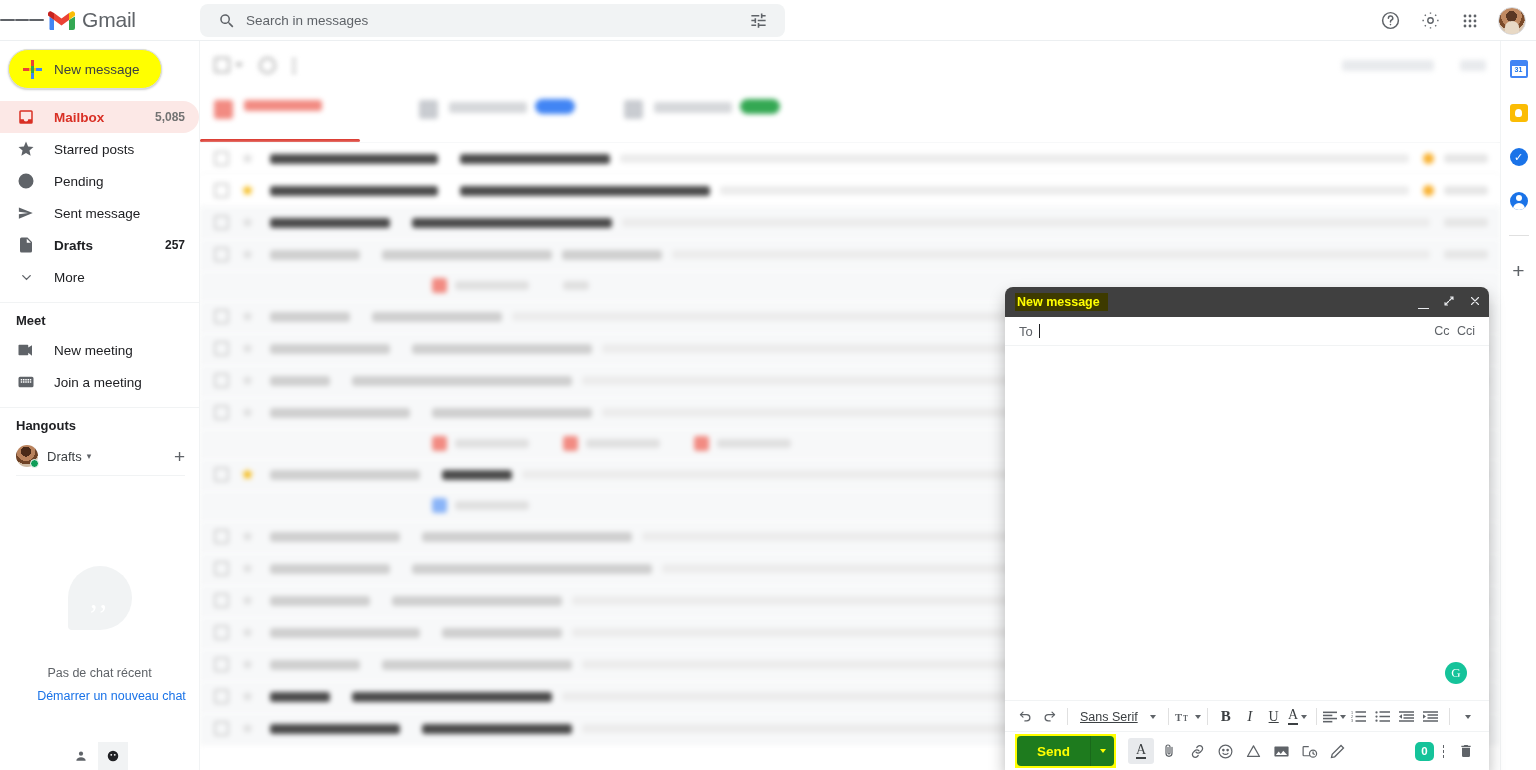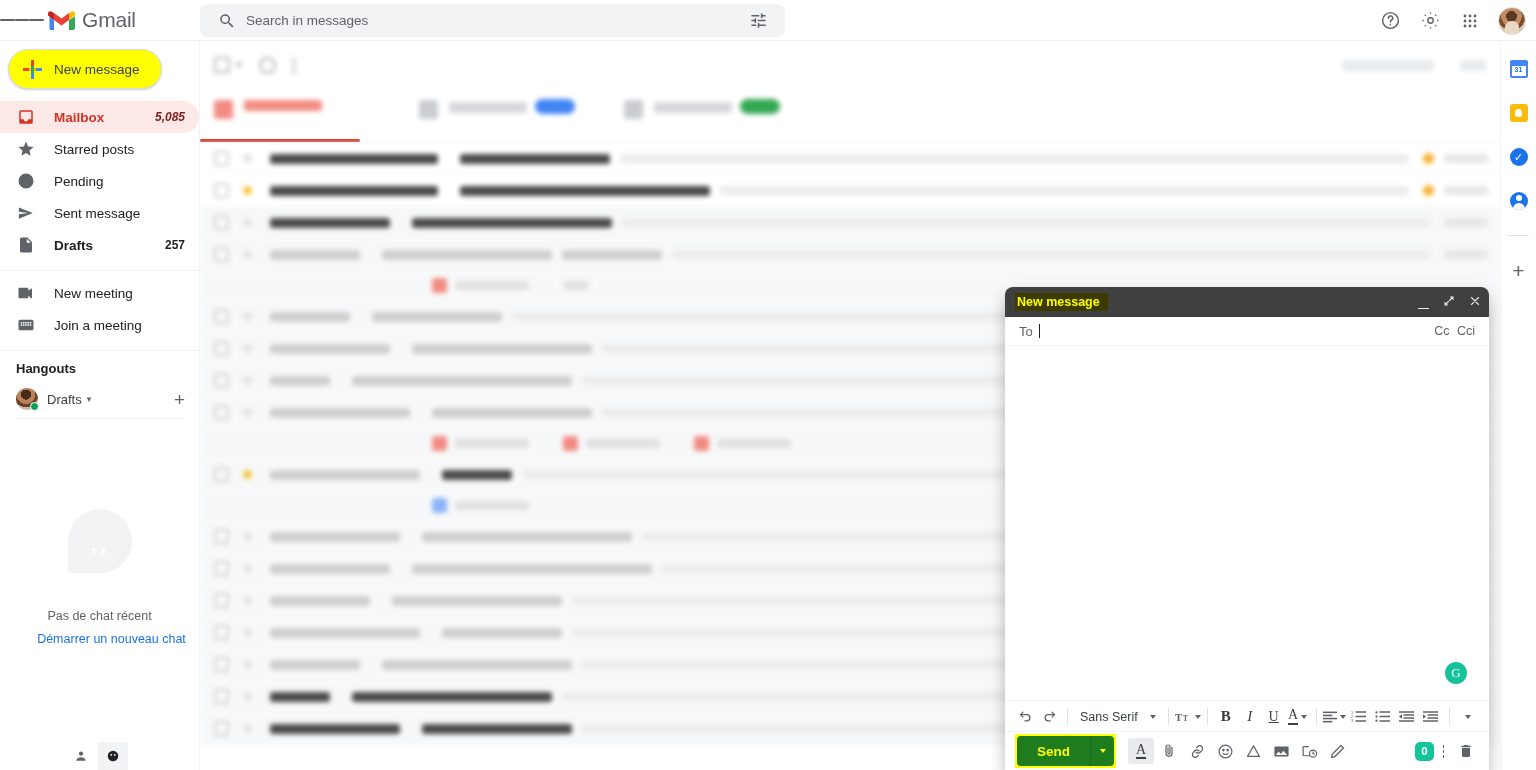--- a/index.html
+++ b/index.html
@@ -73,21 +73,21 @@
   .nav-list { margin-top: 2px; }
   .nav-item {
     display: flex; align-items: center; height: 32px;
     padding-left: 16px; padding-right: 14px;
     border-radius: 0 16px 16px 0; font-size: 13.5px; color: #202124; cursor: pointer;
   }
   .nav-item .ni-icon { width: 20px; height: 20px; display:flex; align-items:center; justify-content:center; margin-right: 18px; flex:0 0 auto; }
   .nav-item .ni-label { flex: 1; white-space: nowrap; overflow: hidden; }
   .nav-item .ni-count { font-size: 12px; color: #5f6368; }
   .nav-item.active { background: #fce8e6; color: #d93025; font-weight: bold; }
-  .nav-item.active .ni-count { color: #7f1d1d; font-weight: bold; font-style: italic; }
+  .nav-item.active .ni-count { color: #737373; font-weight: bold; }
   .nav-item.bold .ni-label, .nav-item.bold .ni-count { font-weight: bold; color: #202124; }
 
   .nav-divider { height: 1px; background: #f1f3f4; margin: 9px 0 6px 0; }
   .section-title { font-size: 13px; font-weight: bold; color: #202124; padding: 4px 0 6px 16px; }
 
   .hangouts-row { display: flex; align-items: center; padding: 4px 14px 4px 16px; height: 34px; }
   .ha-avatar {
     width: 22px; height: 22px; border-radius: 50%; position: relative; flex: 0 0 auto;
     background: radial-gradient(circle at 45% 30%, #4a2a18 0 26%, #b9825c 26% 48%, #6e4226 48% 64%, #cdbaa4 64% 100%);
     overflow: visible;
@@ -215,21 +215,21 @@
     display: flex; align-items: center; justify-content: center; font-family: "Liberation Serif", serif; cursor: pointer;
   }
 
   .c-fmtbar {
     height: 32px; display: flex; align-items: center; gap: 0;
     border-top: 1px solid #f1f3f4; padding: 0 8px; flex: 0 0 auto;
     box-shadow: 0 -1px 0 #f1f3f4 inset;
   }
   .fb { height: 26px; min-width: 24px; display: flex; align-items: center; justify-content: center; color: #5f6368; font-size: 13px; cursor: pointer; border-radius: 3px; }
   .fb-sep { width: 1px; height: 17px; background: #e0e0e0; margin: 0 6px; }
-  .fb-font { font-size: 12.5px; color: #3c4043; padding: 0 6px; display:flex; align-items:center; gap:12px; cursor:pointer; }
+  .fb-font { font-size: 12.5px; color: #3c4043; padding: 0 6px; display:flex; align-items:center; gap:12px; cursor:pointer;text-decoration:underline; }
   .tri { width: 0; height: 0; border-left: 3.5px solid transparent; border-right: 3.5px solid transparent; border-top: 4px solid #5f6368; }
 
   .c-actions { height: 38px; display: flex; align-items: center; padding: 0 10px; flex: 0 0 auto; }
   .send-wrap { background: #ffff00; padding: 2px; display: flex; align-items: center; }
   .send-btn {
     background: #1e7b1e; color: #ffff00; font-size: 13.5px; font-weight: bold;
     height: 30px; padding: 0 20px; border: none; border-radius: 4px 0 0 4px; cursor: pointer;
     font-family: "Liberation Sans", sans-serif;
   }
   .send-caret {
@@ -367,23 +367,32 @@
       <div class="nav-item bold">
         <span class="ni-icon">
           <svg width="18" height="18" viewBox="0 0 24 24" fill="#5f6368">
               <path d="M14 2H6a2 2 0 0 0-2 2v16a2 2 0 0 0 2 2h12a2 2 0 0 0 2-2V8zm-1 7V3.5L18.5 9z"></path>
             </svg>
         </span>
         <span class="ni-label">Drafts</span>
         <span class="ni-count">257</span>
       </div>
 
+      <div class="nav-item">
+        <span class="ni-icon">
+          <svg width="15" height="15" viewBox="0 0 24 24" fill="none" stroke="#5f6368" stroke-width="2.2" stroke-linecap="round">
+              <path d="M6 9l6 6 6-6"></path>
+            </svg>
+        </span>
+        <span class="ni-label">More</span>
+      </div>
     </div>
 
     <div class="nav-divider"></div>
+    <div class="section-title">Meet</div>
 
     <div class="nav-item">
       <span class="ni-icon">
         <svg width="18" height="18" viewBox="0 0 24 24" fill="#5f6368">
             <path d="M15 8.5V6a1 1 0 0 0-1-1H3a1 1 0 0 0-1 1v12a1 1 0 0 0 1 1h11a1 1 0 0 0 1-1v-2.5l5 4v-14z"></path>
           </svg>
       </span>
       <span class="ni-label">New meeting</span>
     </div>
     <div class="nav-item">

